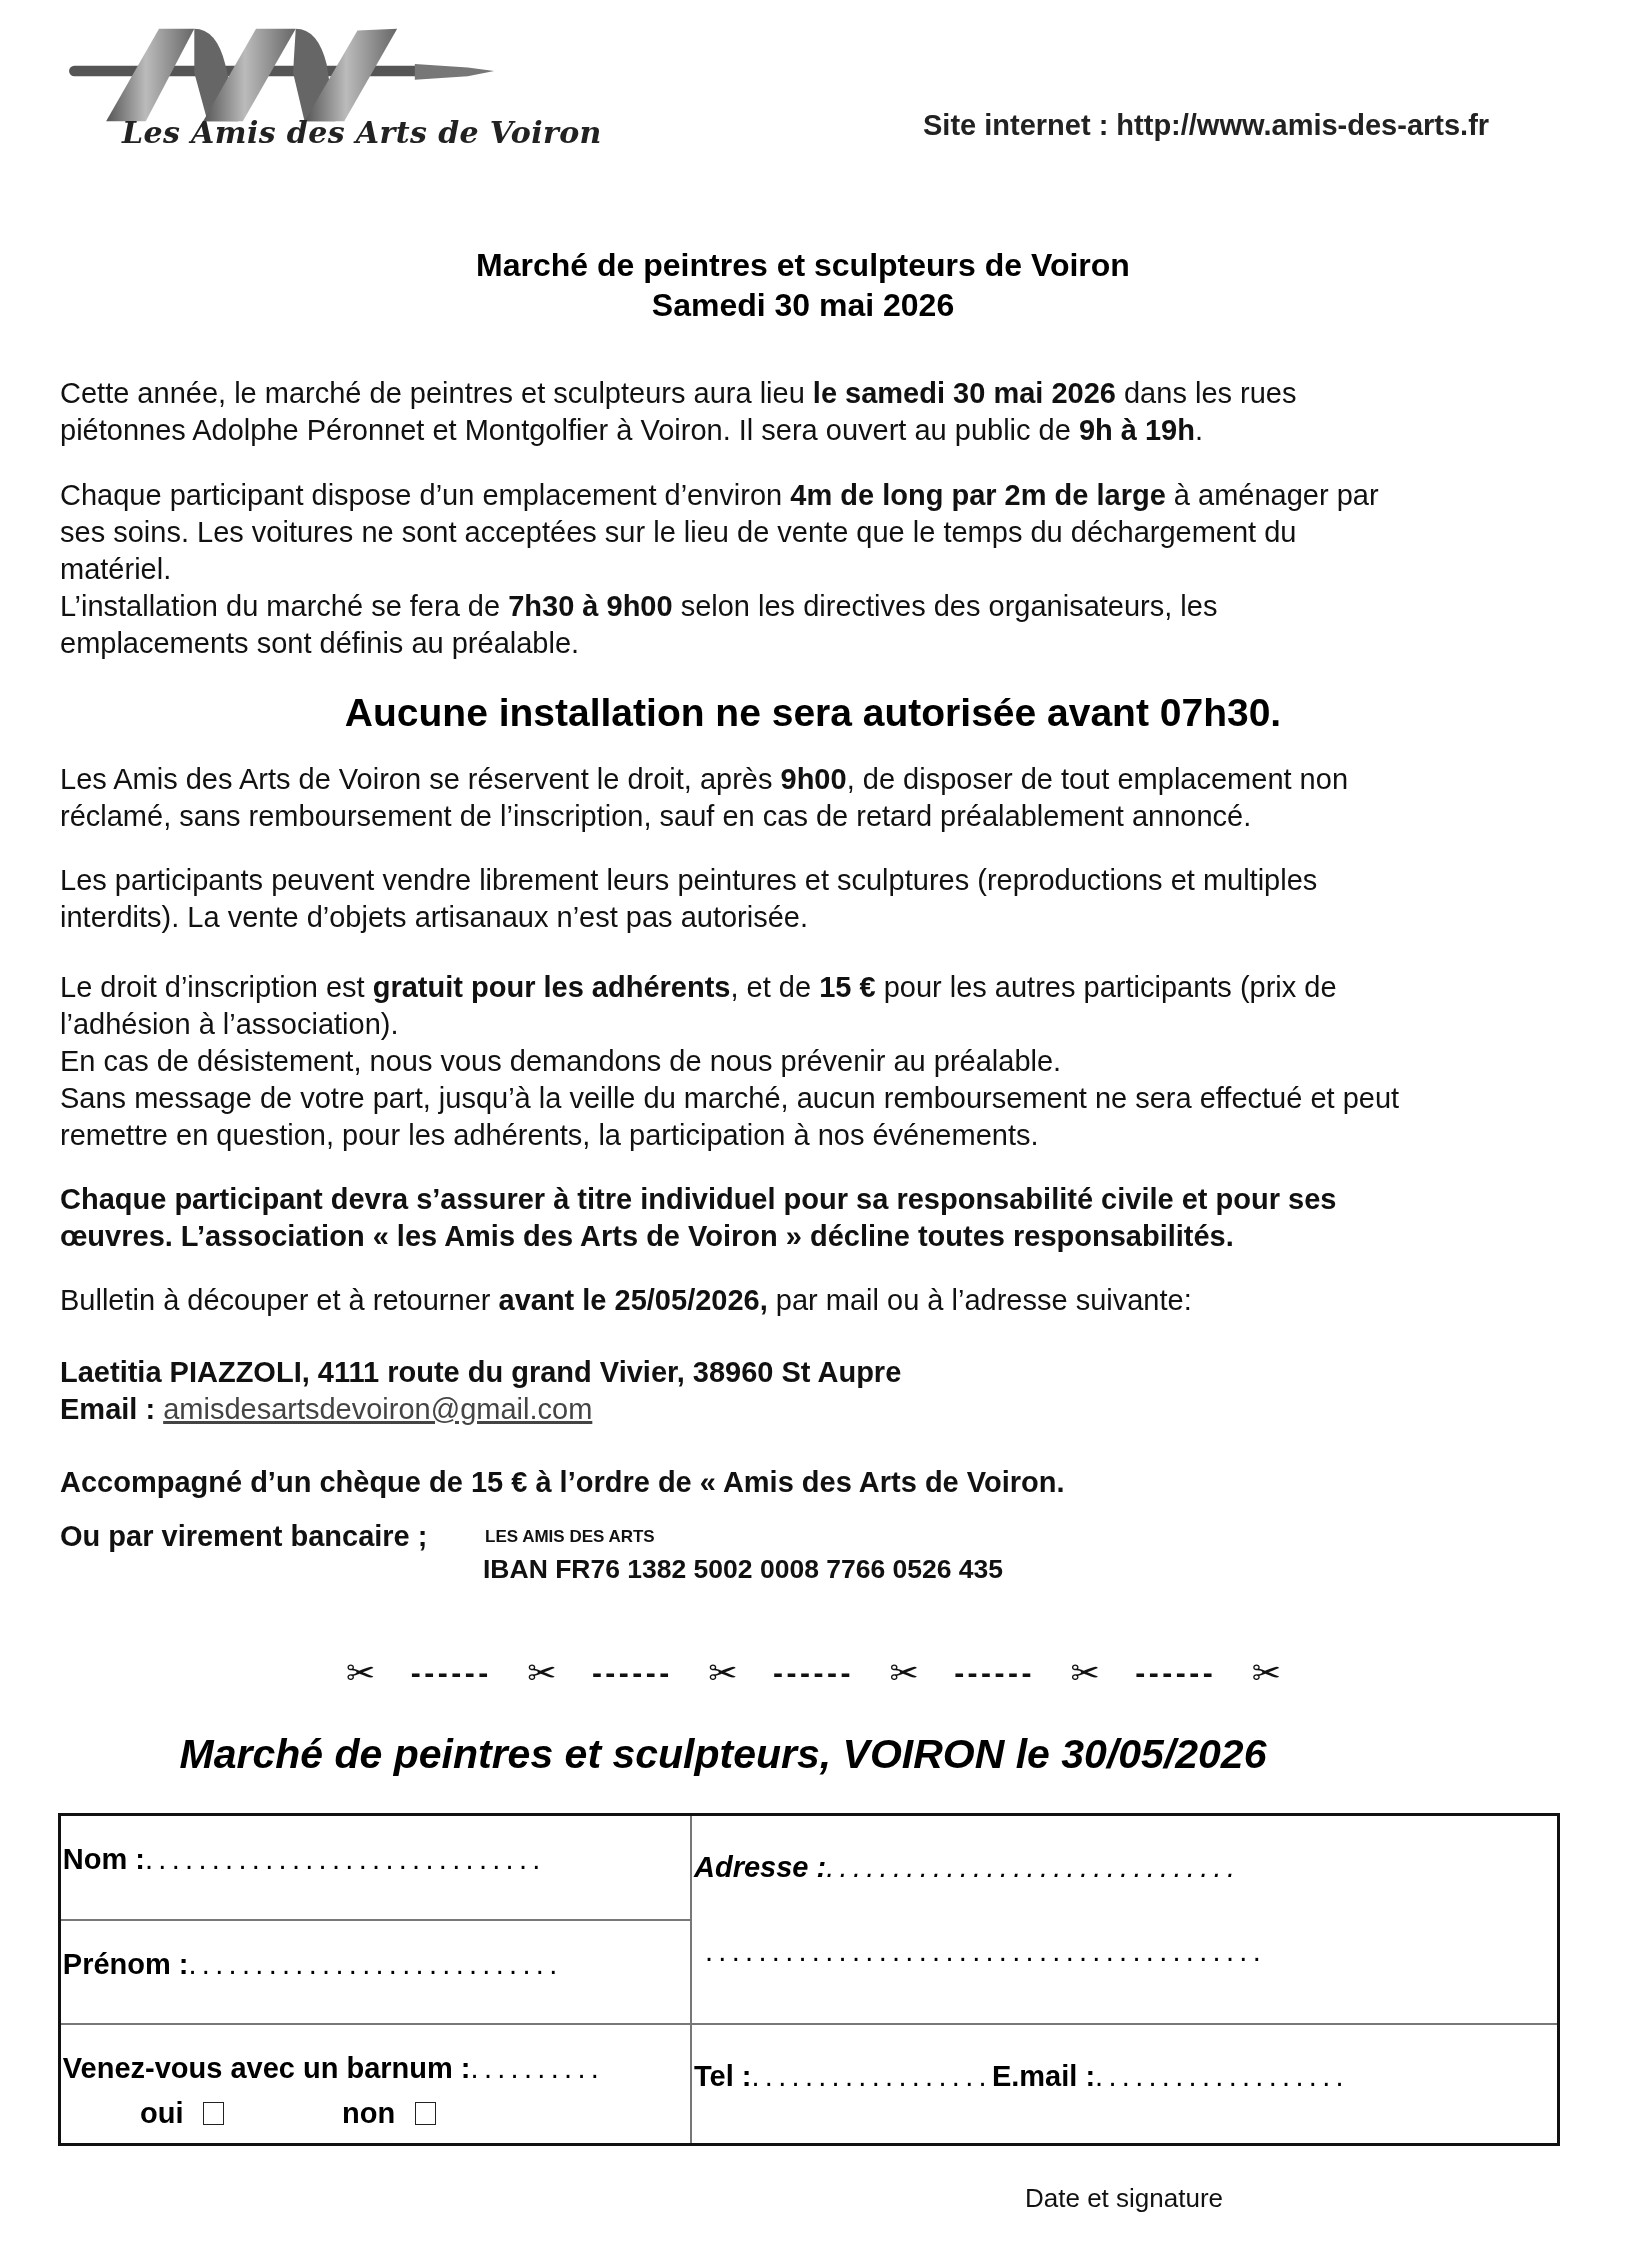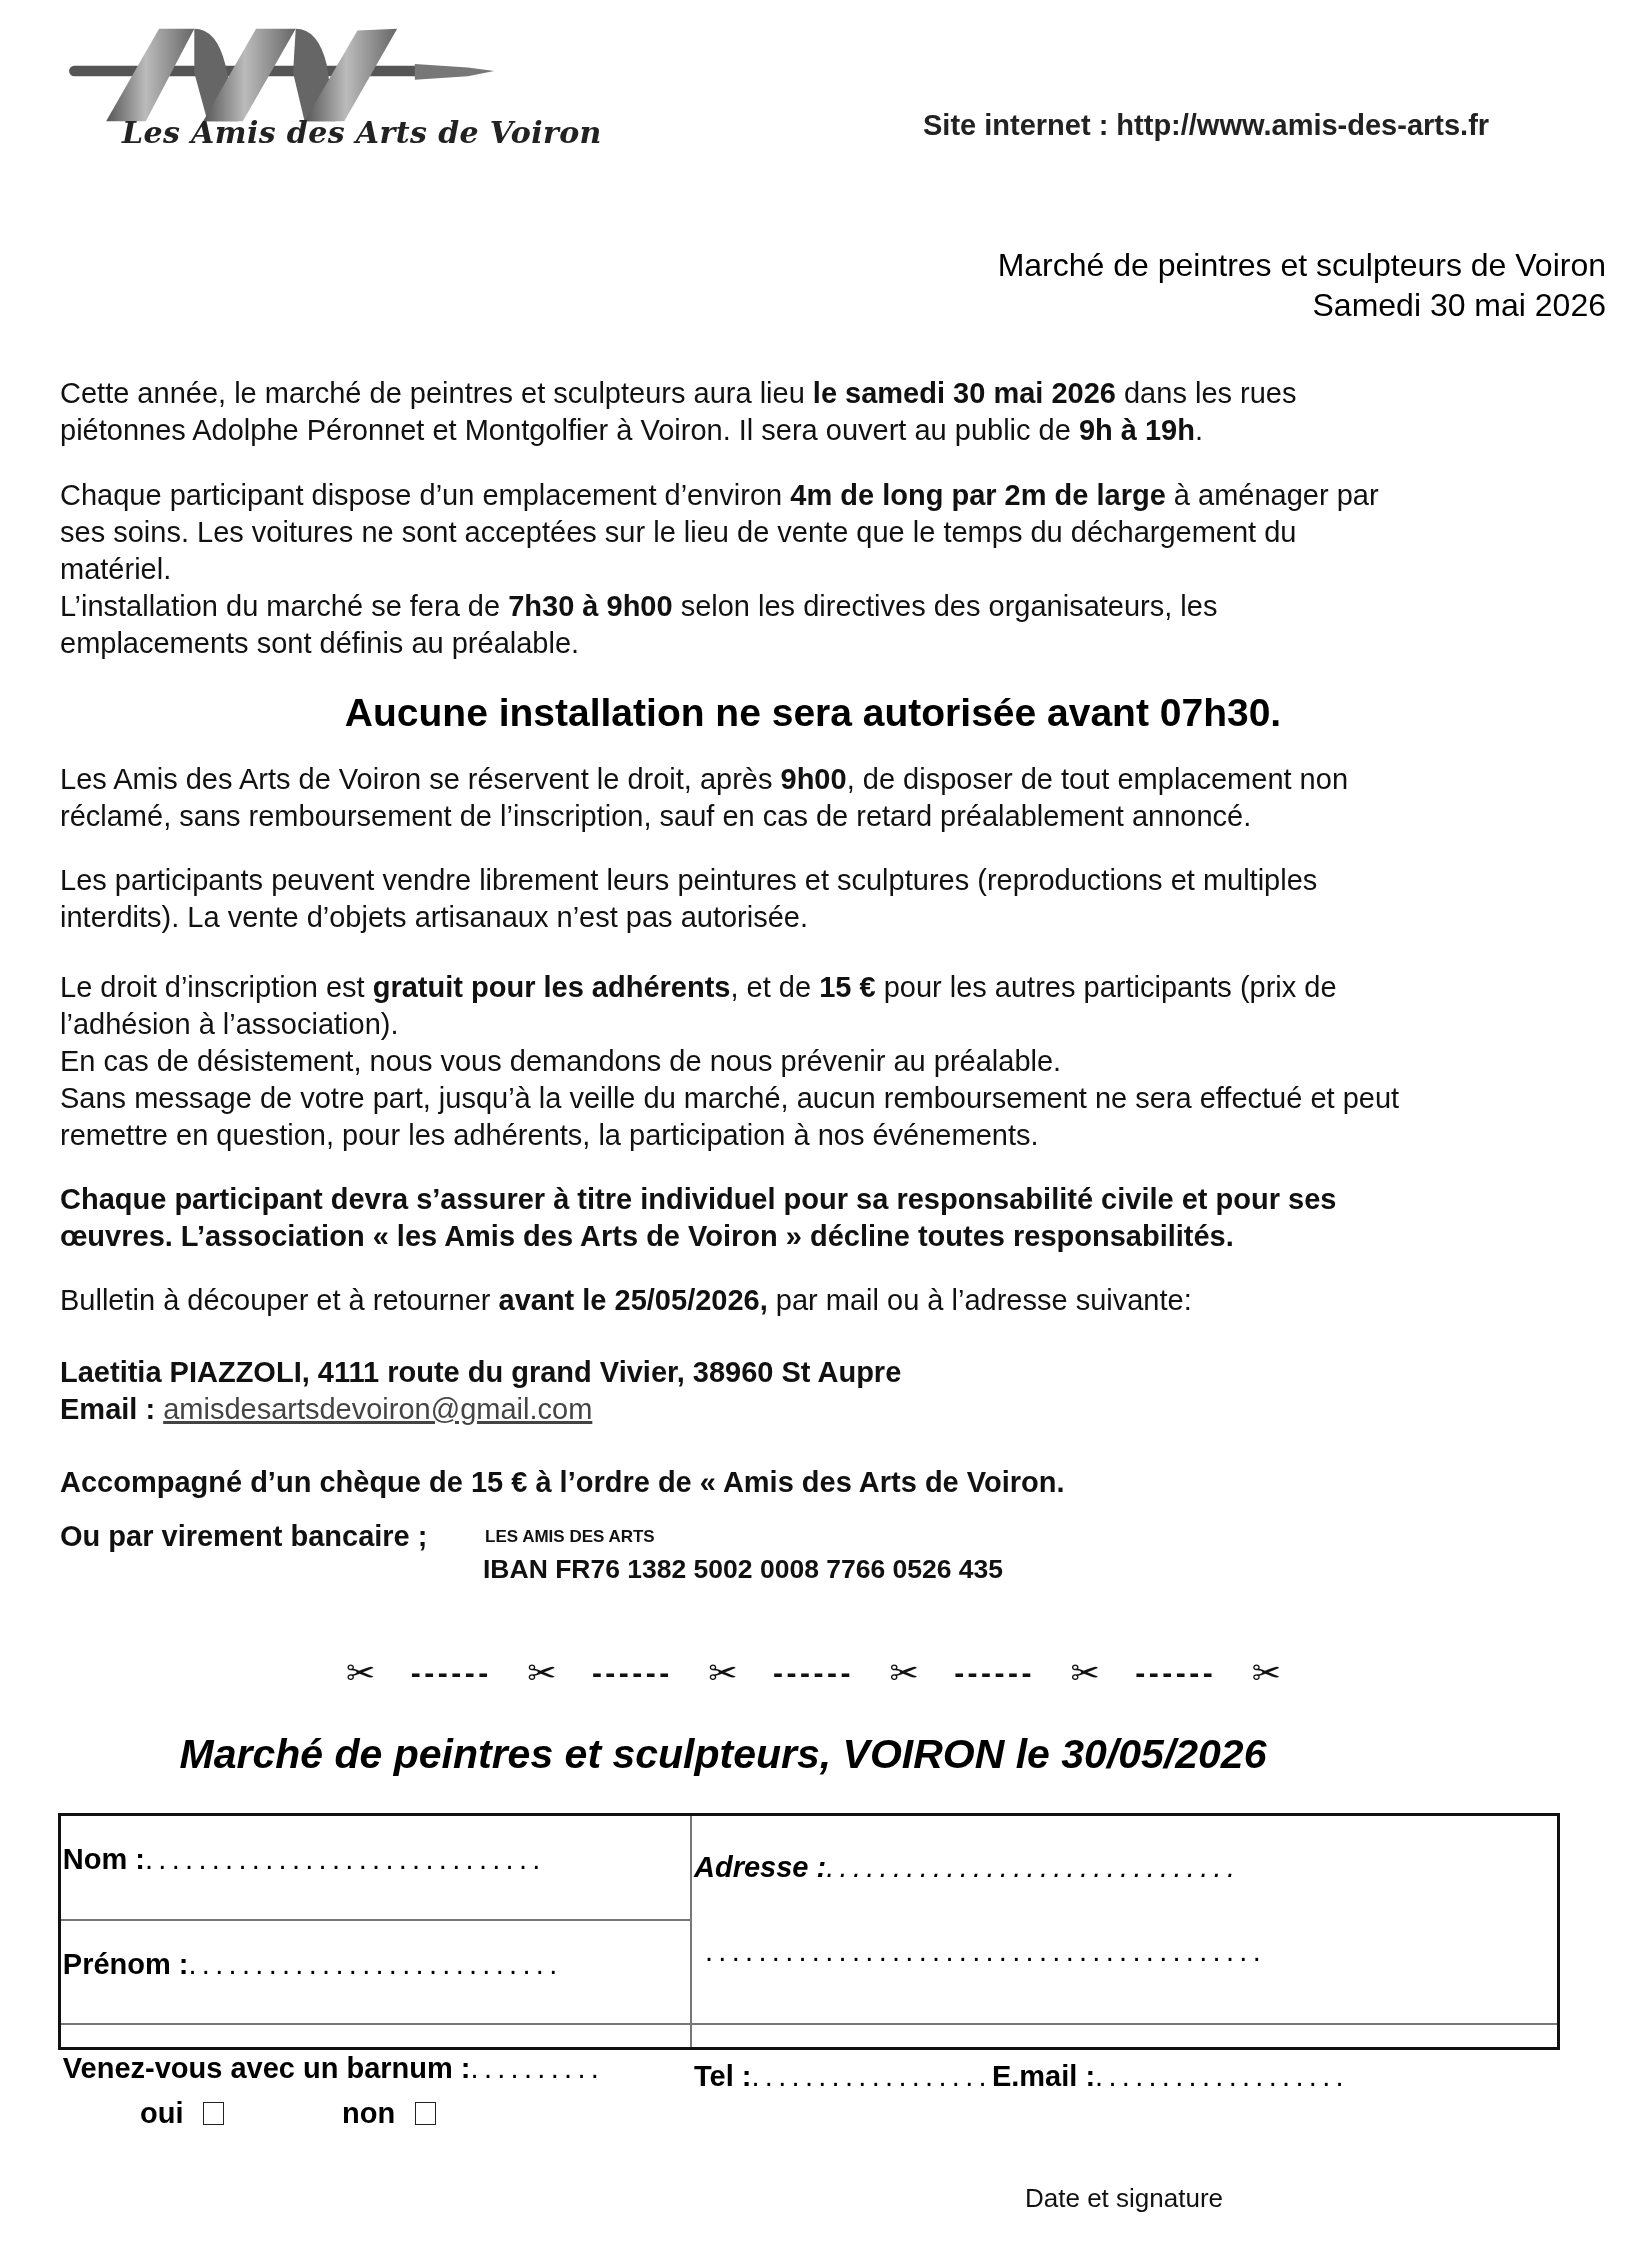--- a/index.html
+++ b/index.html
@@ -11,34 +11,34 @@
   b, .b { font-weight: bold; }
 
   
   #logo { left: 62px; top: 10.6px; width: 441px; height: 150px; }
   #logo-text {
     left: 122px; top: 115px; font-family: "DejaVu Serif", serif; font-style: italic;
     font-weight: bold; font-size: 30px; color: #222; letter-spacing: 0.4px;
   }
   #site { left: 923px; top: 109px; font-size: 29px; font-weight: bold; color: #222; }
 
-  .title { left: 0; width: 1606px; text-align: right; font-weight: normal; font-size: 32px; color: #000; }
+  .title { left: 0; width: 1606px; text-align: center; font-weight: bold; font-size: 32px; color: #000; }
 
   .para { left: 60px; width: 1517px; font-size: 29px; line-height: 37px; color: #111; }
   .center { left: 0; width: 1626px; text-align: center; font-size: 39px; font-weight: bold; color: #000; }
 
   a.mail { color: #444; text-decoration: underline; text-decoration-thickness: 2.6px; }
 
   #cutline { left: 346px; top: 1655px; width: 935px; height: 35px; display: flex; align-items: center; justify-content: space-between; }
   .sc { font-size: 35px; line-height: 35px; color: #111; }
   .dashes { font-size: 30px; font-weight: bold; letter-spacing: 3.5px; }
 
   #subtitle { left: 0; width: 1446px; top: 1731px; text-align: center; font-weight: bold; font-style: italic; font-size: 41px; color: #000; }
 
-  #form { left: 58px; top: 1813px; width: 1502px; height: 237px; border: 3.5px solid #111; box-sizing: border-box; text-align: center; }
+  #form { left: 58px; top: 1813px; width: 1502px; height: 333px; border: 3.5px solid #111; box-sizing: border-box; text-align: center; }
   .vline { position: absolute; left: 629px; top: 0; width: 1.8px; height: 100%; background: #777; }
   .hline { position: absolute; height: 1.8px; background: #777; }
   .fl { position: absolute; font-size: 29px; font-weight: bold; color: #000; white-space: nowrap; }
   .dots { font-weight: normal; letter-spacing: 5.3px; }
   .box { display: inline-block; width: 19.4px; height: 21px; border: 1.8px solid #222; vertical-align: -1.8px; margin-left: 19.4px; }
 
   #sig { left: 1025px; top: 2183px; font-size: 26px; color: #111; }
 </style>
 </head>
 <body>

